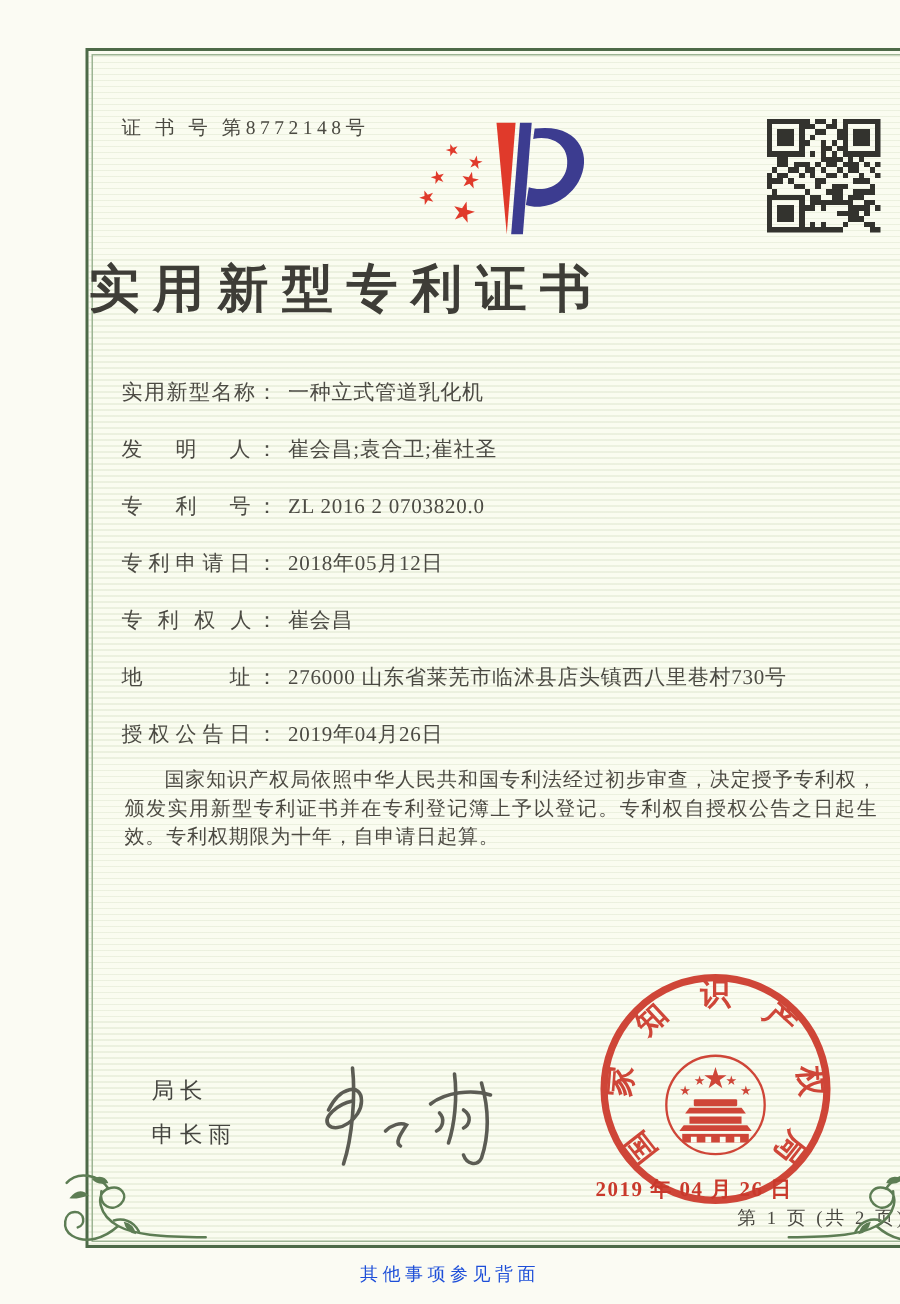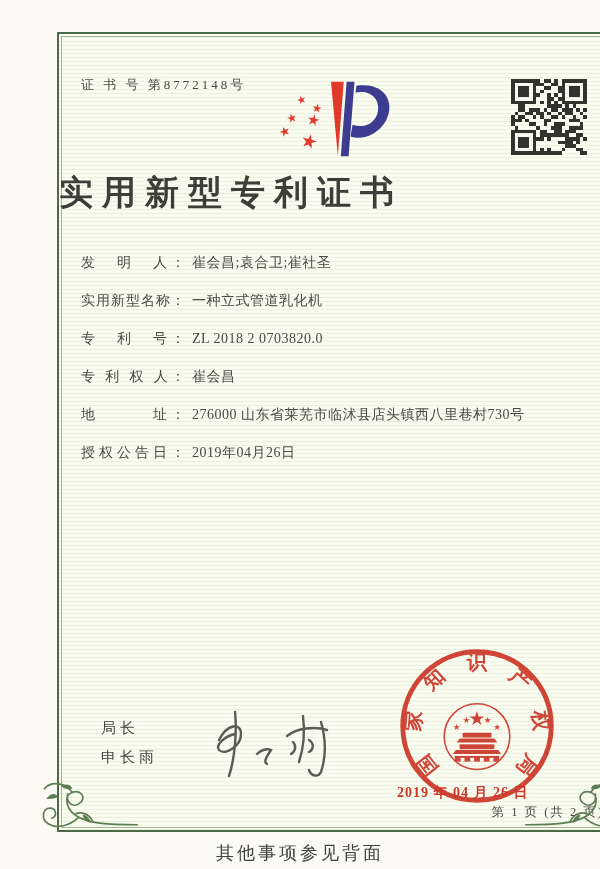--- a/index.html
+++ b/index.html
@@ -31,21 +31,21 @@
   .grant-pair{position:absolute;left:286px;top:0;}
   .paras{position:absolute;left:24px;top:476px;width:502px;color:#4c4a42;}
   .paras p{margin:0;font-size:13.3px;line-height:19px;text-indent:2em;text-align:justify;letter-spacing:0.6px;}
   .director{position:absolute;left:42px;top:680px;font-size:15px;color:#454540;letter-spacing:4px;}
   .director div{height:29px;line-height:29px;}
   .sig{position:absolute;left:132px;top:672px;width:150px;height:80px;}
   .seal{position:absolute;left:336px;top:610px;width:164px;height:164px;opacity:0.93;}
   .seal-date{position:absolute;left:338px;top:750px;width:160px;text-align:left;
              font-size:14px;font-weight:bold;color:#c9392b;letter-spacing:1px;}
   .page-no{position:absolute;left:0;top:770px;width:100%;text-align:right;font-size:12.5px;color:#4b4a43;letter-spacing:2px;}
-  .below-note{position:absolute;left:0;top:841px;width:100%;text-align:center;font-size:18px;color:#404040;letter-spacing:3px;}
+  .below-note{position:absolute;left:0;top:841px;width:100%;text-align:center;font-size:12px;color:#1d4ed8;letter-spacing:3px;}
 </style>
 </head>
 <body>
 
 <div class="page">
   <div class="frame">
 
     <svg class="flourish fl-left" viewBox="0 0 110 70">
       <g stroke="#5d7d54" stroke-width="1.8" fill="none" stroke-linecap="round">
         <path d="M108 52 C74 52 56 50 45 44 C31 36 28 21 38 17 C47 14 53 22 47 28 C41 34 31 30 33 19"></path>
@@ -324,40 +324,44 @@
           <rect x="12" y="20" width="1" height="1" fill="#33332e"></rect>
           <rect x="13" y="20" width="1" height="1" fill="#33332e"></rect>
           <rect x="19" y="20" width="1" height="1" fill="#33332e"></rect>
           <rect x="20" y="20" width="1" height="1" fill="#33332e"></rect>
         </svg></div>
 
     <h1 class="title">实用新型专利证书</h1>
 
     <div class="fields">
       <div class="field-row">
+        <span class="f-label">实用新型名称：</span><span class="f-value">一种立式管道乳化机</span>
+      </div>
+      <div class="field-row">
         <span class="f-label">发　明　人：</span><span class="f-value">崔会昌;袁合卫;崔社圣</span>
       </div>
       <div class="field-row">
-        <span class="f-label">实用新型名称：</span><span class="f-value">一种立式管道乳化机</span>
-      </div>
-      <div class="field-row">
-        <span class="f-label">专　利　号：</span><span class="f-value">ZL 2018 2 0703820.0</span>
+        <span class="f-label">专　利　号：</span><span class="f-value">ZL 2016 2 0703820.0</span>
+      </div>
+      <div class="field-row">
+        <span class="f-label">专利申请日：</span><span class="f-value">2018年05月12日</span>
       </div>
       <div class="field-row">
         <span class="f-label">专 利 权 人：</span><span class="f-value">崔会昌</span>
       </div>
       <div class="field-row">
         <span class="f-label">地　　　址：</span><span class="f-value">276000 山东省莱芜市临沭县店头镇西八里巷村730号</span>
       </div>
       <div class="field-row">
         <span class="f-label">授权公告日：</span><span class="f-value">2019年04月26日</span>
       </div>
     </div>
 
     <div class="paras">
+      <p>国家知识产权局依照中华人民共和国专利法经过初步审查，决定授予专利权，颁发实用新型专利证书并在专利登记簿上予以登记。专利权自授权公告之日起生效。专利权期限为十年，自申请日起算。</p>
     </div>
 
     <div class="director">
       <div>局长</div>
       <div>申长雨</div>
     </div>
 
     <svg class="sig" viewBox="0 0 150 80">
       <g stroke="#4b4b44" stroke-width="2.4" fill="none" stroke-linecap="round" opacity="0.9">
         <path d="M28 34 C36 18 50 16 50 28 C50 40 34 50 28 44 C24 39 34 30 44 28"></path>

